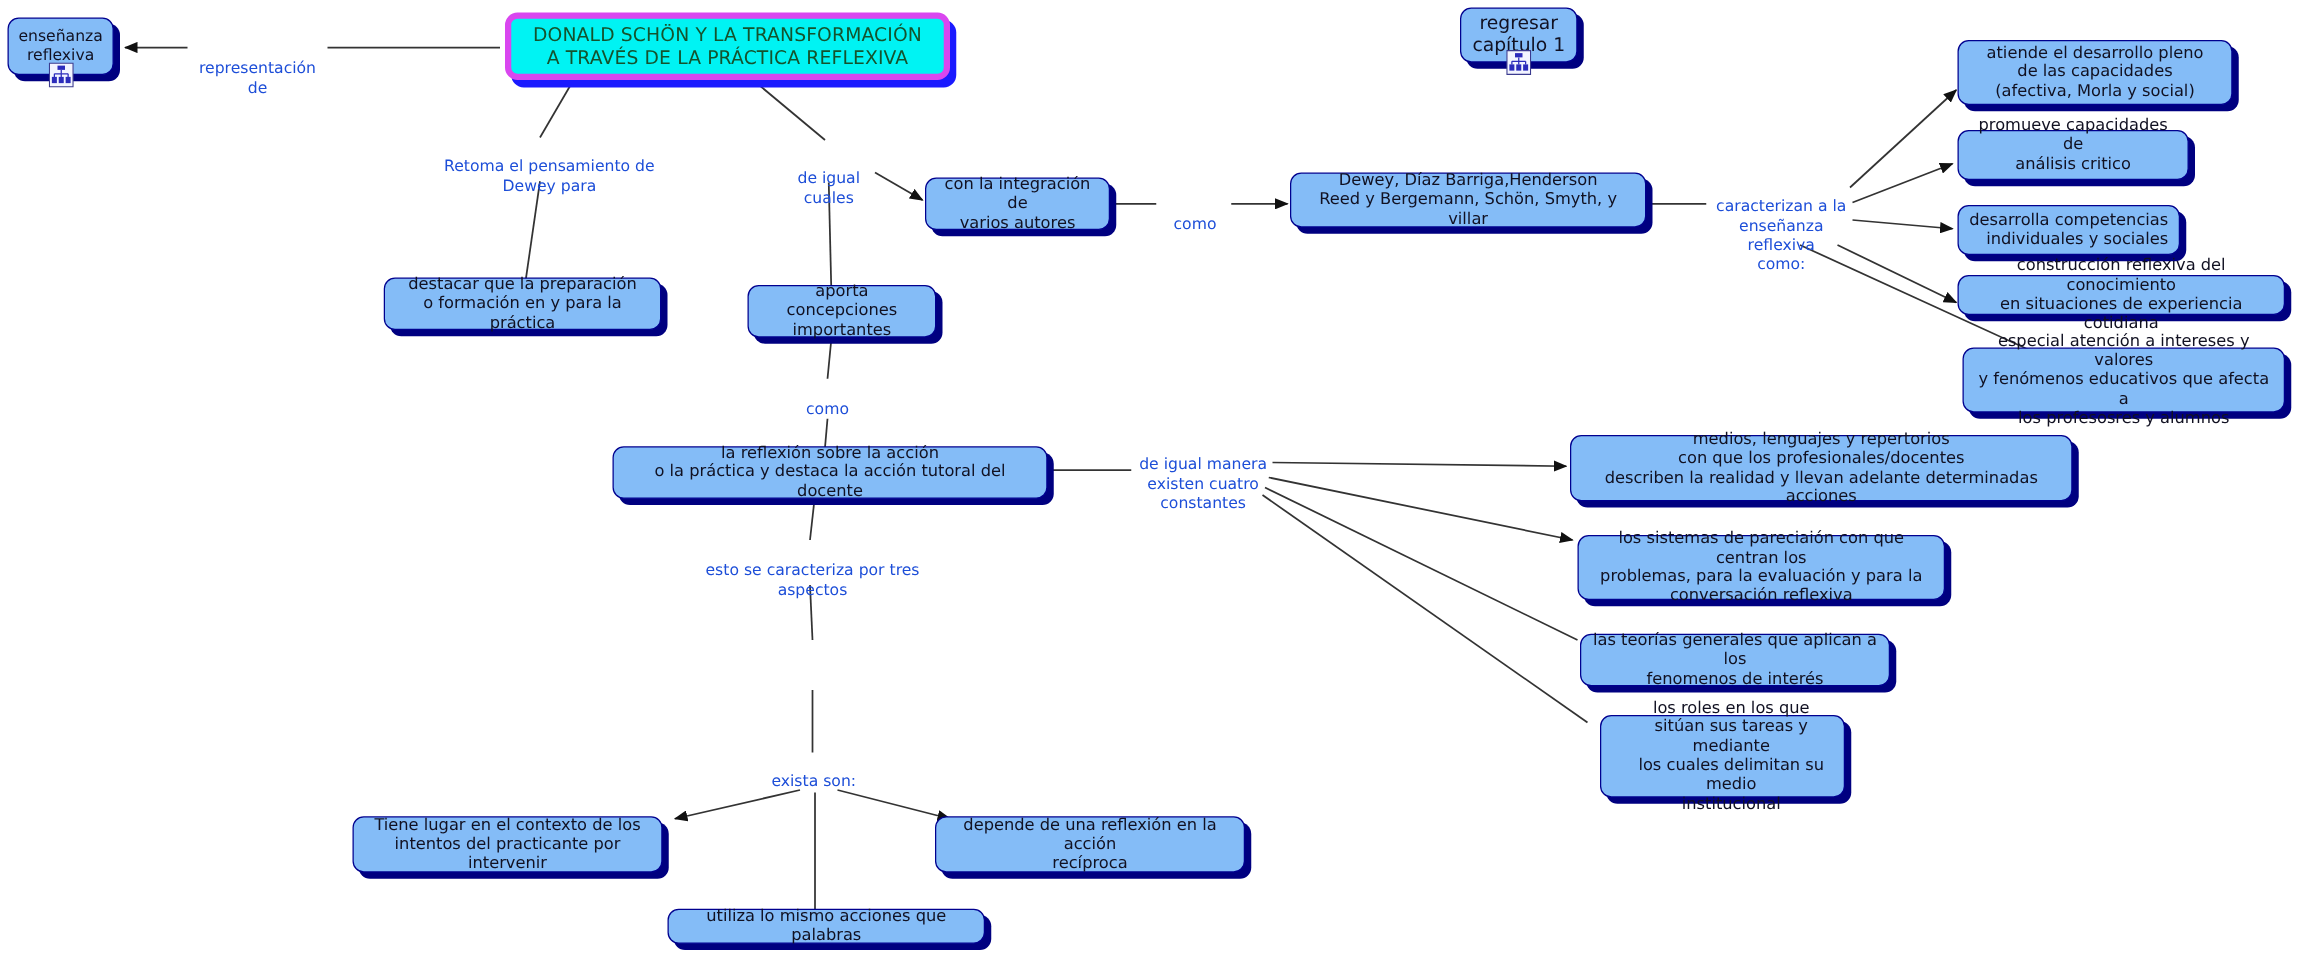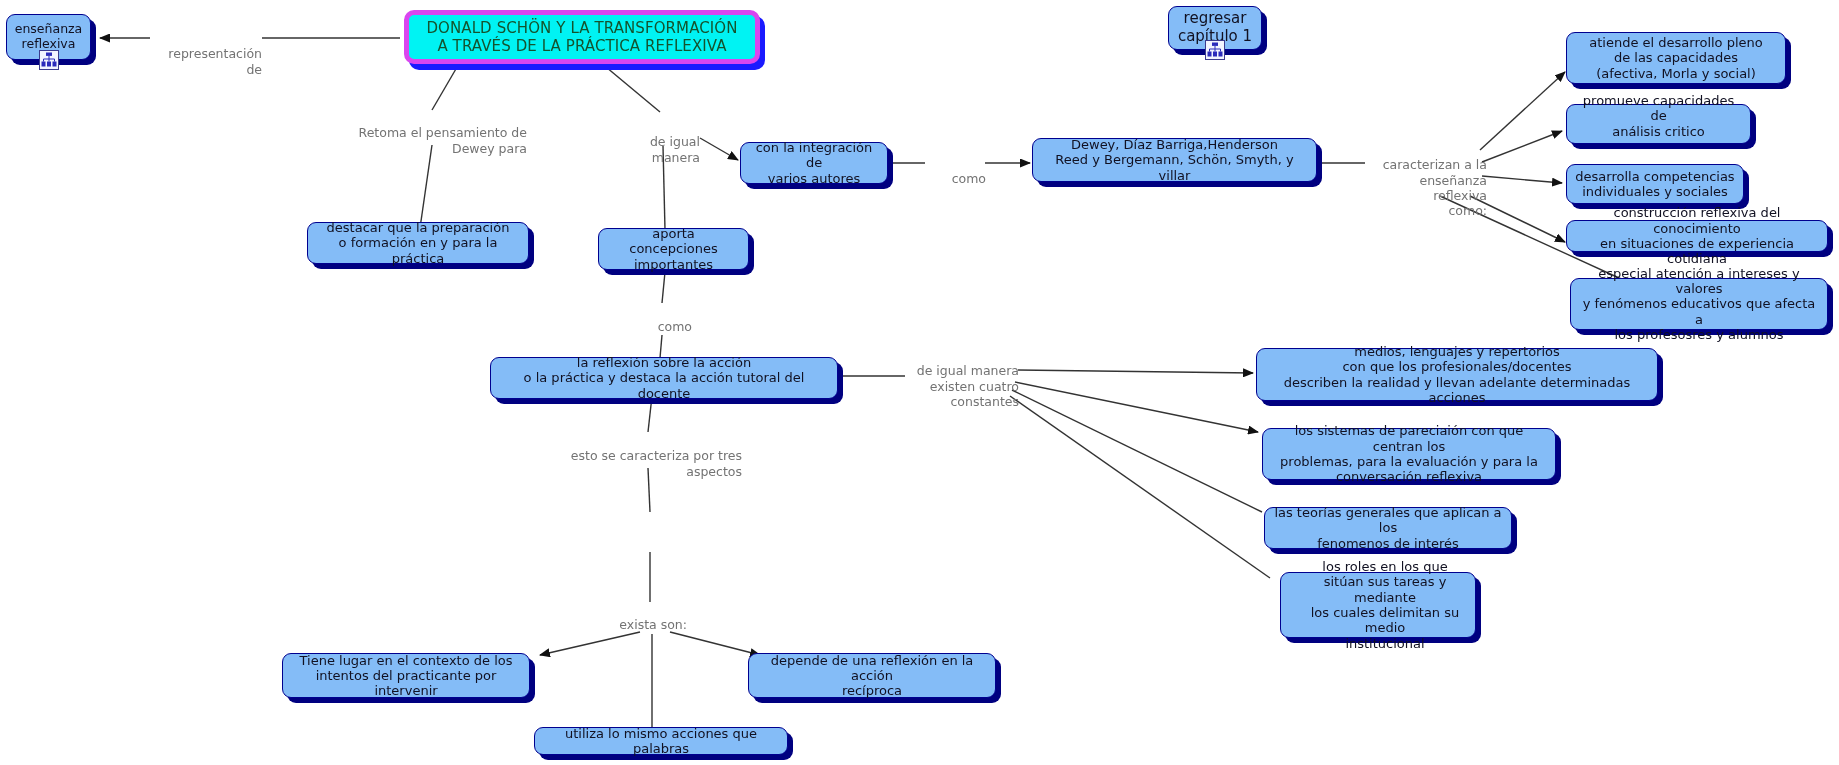--- a/index.html
+++ b/index.html
@@ -51,23 +51,23 @@
     transform:translateX(-50%);
     width:20px;height:20px;
     z-index:6;
     pointer-events:none;
   }
 
   
   .lbl{
     position:absolute;
     font-size:12.5px;
-    color:#737373;
+    color:#1d4ed8;
     line-height:1.22;
-    text-align:right;
+    text-align:center;
     white-space:pre-line;
     background:transparent;
     z-index:4;
   }
 </style>
 </head>
 <body>
 
 <div id="canvas">
 
@@ -185,21 +185,21 @@
     <span style="white-space: pre-line;">atiende el desarrollo pleno
 de las capacidades
 (afectiva, Morla y social)</span>
   </div>
 
   <div class="node" style="left:1566px;top:104px;width:185px;height:40px;align-items:flex-end;">
     <span style="white-space: pre-line;">promueve  capacidades de
 análisis critico</span>
   </div>
 
-  <div class="node" style="left:1566px;top:164px;width:178px;height:40px;">
+  <div class="node" style="left:1566px;top:164px;width:178px;height:40px;text-align:right;">
     <span style="white-space: pre-line;">desarrolla competencias
 individuales y sociales</span>
   </div>
 
   <div class="node" style="left:1566px;top:220px;width:262px;height:32px;">
     <span style="white-space: pre-line;">construcción reflexiva  del conocimiento
 en situaciones  de experiencia  cotidiana</span>
   </div>
 
   <div class="node" style="left:1570px;top:278px;width:258px;height:52px;">
@@ -256,21 +256,21 @@
     <span style="white-space: pre-line;">representación de</span>
   </div>
 
   <div class="lbl" style="left:352px;top:110px;width:175px;">
     <span style="white-space: pre-line;">Retoma el pensamiento de
 Dewey para</span>
   </div>
 
   <div class="lbl" style="left:626px;top:119px;width:74px;">
     <span style="white-space: pre-line;">de igual
-manera</span>
+cuales</span>
   </div>
 
   <div class="lbl" style="left:926px;top:156px;width:60px;">
     <span style="white-space: pre-line;">como</span>
   </div>
 
   <div class="lbl" style="left:1363px;top:142px;width:124px;">
     <span style="white-space: pre-line;">caracterizan a la
 enseñanza reflexiva
 como:</span>

